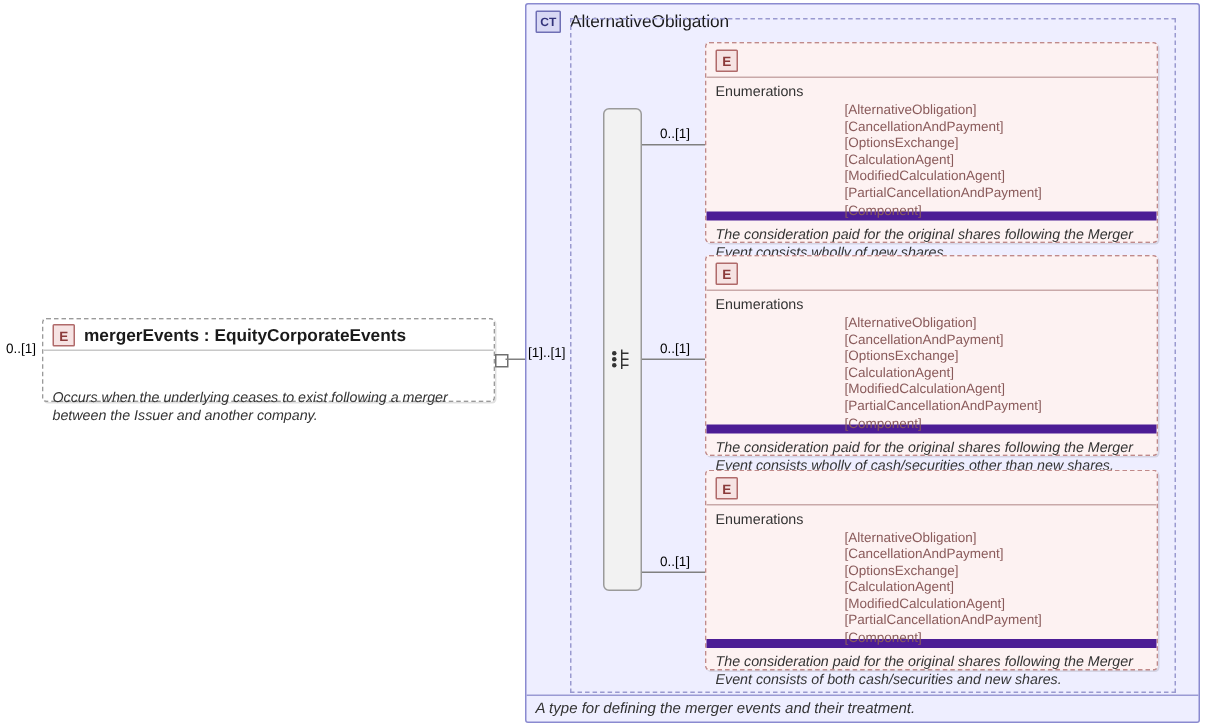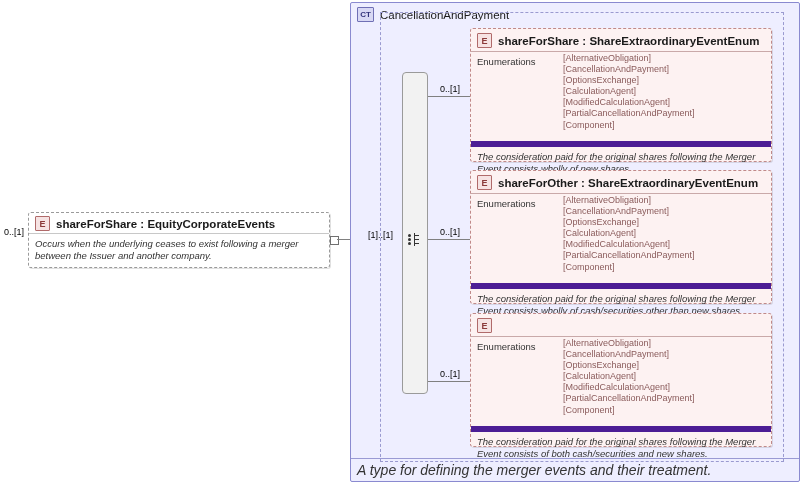--- a/index.html
+++ b/index.html
@@ -35,21 +35,21 @@
     color:#8b3a3a;
     font-size:9px; font-weight:bold;
     display:flex; align-items:center; justify-content:center;
     margin-right:6px;
     border-radius:1px;
   }
   .elem-title { font-size:11.5px; font-weight:bold; color:#1a1a1a; }
   .elem-sep { height:1px; background:#c8c8c8; margin:0; }
   .elem-doc {
     font-style:italic; font-size:9.5px; color:#333333;
-    padding:4px 6px 5px 6px; line-height:1.25;
+    padding:4px 6px 5px 6px; line-height:1.25;margin-top:22px;
   }
 
   
   .card { position:absolute; font-size:9px; color:#000000; white-space:nowrap; }
 
   
   .ct-box {
     background:#eeeeff;
     border:1px solid #8a8ad0;
     border-radius:2px;
@@ -61,21 +61,21 @@
     background:#d8d8f4;
     color:#32327a;
     font-size:8px; font-weight:bold;
     display:flex; align-items:center; justify-content:center;
     margin-right:6px; border-radius:1px;
   }
   .ct-title { font-size:11.5px; color:#1a1a1a; }
   .ct-foot {
     position:absolute; left:0; right:0; bottom:0;
     border-top:1px solid #9a9ad4;
-    font-style:italic; font-size:14px; color:#333333;
+    font-style:italic; font-size:10px; color:#333333;
     padding:3px 6px;
   }
 
   
   .seq-box {
     border:1px dashed #9a9ad0;
     background:transparent;
   }
 
   
@@ -90,21 +90,21 @@
     background:#fdf2f2;
     border:1px dashed #c08a8a;
     border-radius:3px;
     box-shadow:1px 1px 0 rgba(0,0,0,0.10);
   }
   .enum-head { display:flex; align-items:center; padding:4px 6px 3px 6px; }
   .enum-title { font-size:11.5px; font-weight:bold; color:#1a1a1a; }
   .enum-hr { height:1px; background:#c9a9a9; }
   .enum-body { padding:4px 6px 4px 6px; position:relative; }
   .enum-label { font-size:9.5px; color:#333333; }
-  .enum-values { position:absolute; left:68px; top:1px;padding-left:24px; }
+  .enum-values { position:absolute; left:68px; top:16px;padding-left:24px; }
   .enum-val { font-size:9px; color:#8a5b5b; line-height:11.1px; white-space:nowrap; }
   .enum-doc {
     font-style:italic; font-size:9.5px; color:#333333;
     padding:4px 6px 5px 6px; line-height:1.25;
     border-top:6px solid #4c1d95;
   }
 
   
   .line-h { position:absolute; height:1px; background:#808080; }
   .connector-sq {
@@ -120,40 +120,40 @@
 </head>
 <body>
 
 <div class="canvas">
 
   <div class="card" style="left:4px; top:227px;">0..[1]</div>
 
   <div class="abs elem-box" style="left:28px; top:212px; width:302px; height:56px;">
     <div class="elem-head">
       <div class="badge-e">E</div>
-      <div class="elem-title">shareForShare : EquityCorporateEvents</div>
+      <div class="elem-title">mergerEvents : EquityCorporateEvents</div>
     </div>
     <div class="elem-sep"></div>
     <div class="elem-doc">Occurs when the underlying ceases to exist following a merger between the Issuer and another company.</div>
   </div>
 
   <div class="connector-sq" style="left:330px; top:236px;"></div>
   <div class="line-h" style="left:337px; top:239px; width:24px;"></div>
 
   <div class="abs ct-box" style="left:350px; top:2px; width:450px; height:480px;">
     <div class="ct-head">
       <div class="badge-ct">CT</div>
-      <div class="ct-title">CancellationAndPayment</div>
+      <div class="ct-title">AlternativeObligation</div>
     </div>
     <div class="ct-foot">A type for defining the merger events and their treatment.</div>
   </div>
 
   <div class="abs seq-box" style="left:380px; top:12px; width:404px; height:450px;"></div>
 
-  <div class="card" style="left:368px; top:230px;">[1]..[1]</div>
+  <div class="card" style="left:352px; top:230px;">[1]..[1]</div>
 
   <div class="abs modelbar" style="left:402px; top:72px; width:26px; height:322px;"></div>
 
   <div class="seq-icon" style="left:408px; top:233px; width:14px; height:13px;">
     <div class="bar"></div>
     <div class="dot" style="top:1px;"></div>
     <div class="dot" style="top:5px;"></div>
     <div class="dot" style="top:9px;"></div>
     <div class="stub" style="top:2px;"></div>
     <div class="stub" style="top:6px;"></div>
@@ -164,42 +164,40 @@
   <div class="line-h" style="left:428px; top:239px; width:42px;"></div>
   <div class="line-h" style="left:428px; top:381px; width:42px;"></div>
 
   <div class="card" style="left:440px; top:84px;">0..[1]</div>
   <div class="card" style="left:440px; top:227px;">0..[1]</div>
   <div class="card" style="left:440px; top:369px;">0..[1]</div>
 
   <div class="abs enum-box" style="left:470px; top:28px; width:302px; height:134px;">
     <div class="enum-head">
       <div class="badge-e">E</div>
-      <div class="enum-title">shareForShare : ShareExtraordinaryEventEnum</div>
     </div>
     <div class="enum-hr"></div>
     <div class="enum-body" style="height:81px;">
       <div class="enum-label">Enumerations</div>
       <div class="enum-values">
         <div class="enum-val">[AlternativeObligation]</div>
         <div class="enum-val">[CancellationAndPayment]</div>
         <div class="enum-val">[OptionsExchange]</div>
         <div class="enum-val">[CalculationAgent]</div>
         <div class="enum-val">[ModifiedCalculationAgent]</div>
         <div class="enum-val">[PartialCancellationAndPayment]</div>
         <div class="enum-val">[Component]</div>
       </div>
     </div>
     <div class="enum-doc">The consideration paid for the original shares following the Merger Event consists wholly of new shares.</div>
   </div>
 
   <div class="abs enum-box" style="left:470px; top:170px; width:302px; height:134px;">
     <div class="enum-head">
       <div class="badge-e">E</div>
-      <div class="enum-title">shareForOther : ShareExtraordinaryEventEnum</div>
     </div>
     <div class="enum-hr"></div>
     <div class="enum-body" style="height:81px;">
       <div class="enum-label">Enumerations</div>
       <div class="enum-values">
         <div class="enum-val">[AlternativeObligation]</div>
         <div class="enum-val">[CancellationAndPayment]</div>
         <div class="enum-val">[OptionsExchange]</div>
         <div class="enum-val">[CalculationAgent]</div>
         <div class="enum-val">[ModifiedCalculationAgent]</div>

